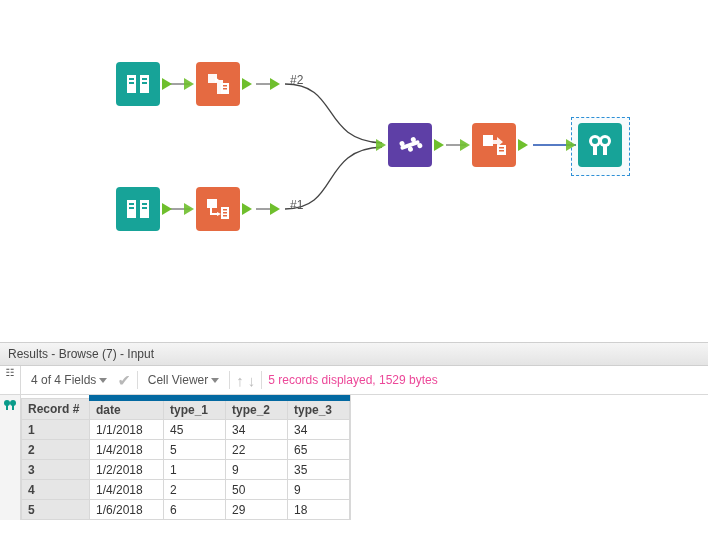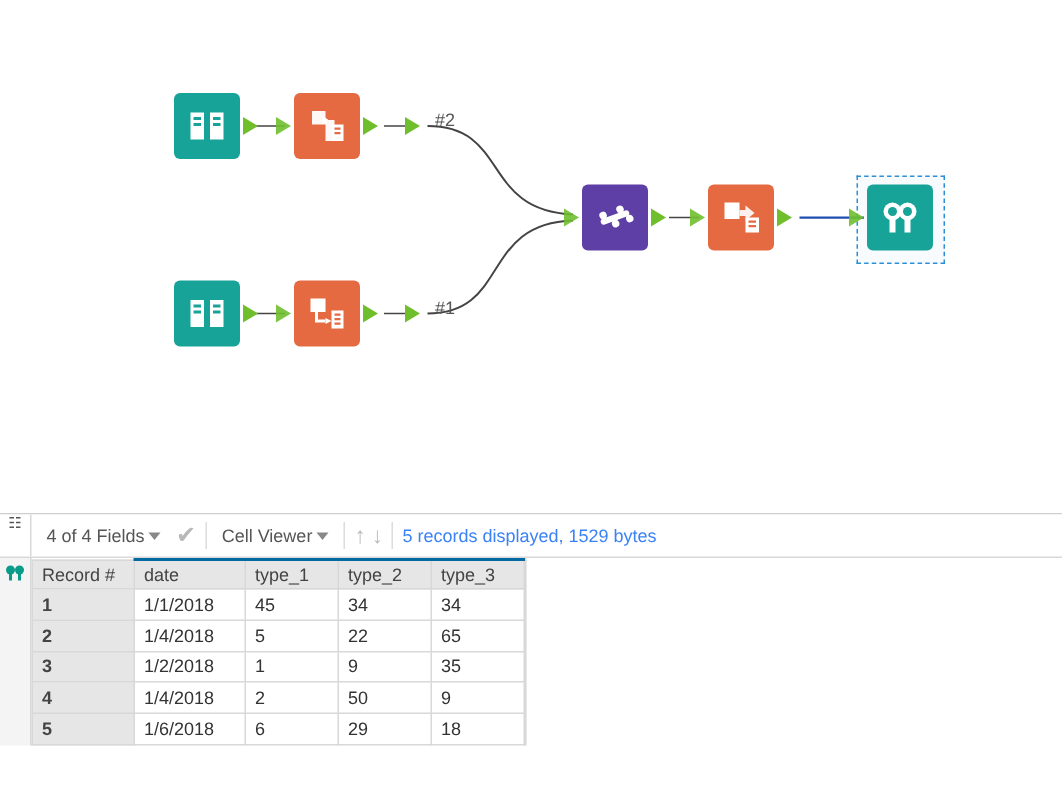--- a/index.html
+++ b/index.html
@@ -20,22 +20,22 @@
   .tb-btn{display:flex;align-items:center;gap:3px;color:#555;padding:0 4px;white-space:nowrap}
   .tb-btn .caret{width:0;height:0;border-left:4px solid transparent;border-right:4px solid transparent;border-top:5px solid #888}
   .check{color:#b8b8b8;font-size:16px}
   .sep{width:1px;height:18px;background:#dcdcdc}
   .arrows{display:flex;gap:4px;color:#bcbcbc;font-size:15px}
   .grid-wrap{display:flex;height:125px}
   .grid-side{width:20px;border-right:1px solid #d9d9d9;background:#f4f4f4;display:flex;align-items:flex-start;justify-content:center;padding-top:3px}
   .bino{color:#0a9b8a;font-size:13px}
   table.data{border-collapse:collapse;font-size:12px;table-layout:fixed}
   table.data th,table.data td{border:1px solid #d8d8d8;padding:2px 6px;text-align:left;height:18px;box-sizing:border-box;white-space:nowrap}
-  table.data th{background:#e6e6e6;font-weight:400;color:#444}
-  table.data th.hl{border-top:2px solid #0369a1}
+  table.data th{background:#e6e6e6;font-weight:700;color:#444}
+  table.data th.hl{border-top:6px solid #0369a1}
   td.rownum{background:#e6e6e6;font-weight:600;color:#444}
   .grid-rest{flex:1;background:#f4f4f4;border-left:1px solid #d8d8d8}
 </style>
 </head>
 <body>
 
 <div class="app">
 
   <div class="canvas">
 
@@ -136,20 +136,21 @@
           <circle cx="20" cy="11" r="6" fill="#fff"></circle>
           <circle cx="10" cy="11" r="3" fill="#17a398"></circle>
           <circle cx="20" cy="11" r="3" fill="#17a398"></circle>
           <rect x="8" y="16" width="4" height="9" fill="#fff"></rect>
           <rect x="18" y="16" width="4" height="9" fill="#fff"></rect>
         </svg>
     </div>
   </div>
 
   <div class="results">
+    <div class="results-title">Results - Browse (7) - Input</div>
 
     <div class="toolbar">
       <div class="tb-left">
         <span class="tb-dot">☷</span>
       </div>
       <div class="tb-btn">
         <span>4 of 4 Fields</span>
         <span class="caret"></span>
       </div>
       <span class="check">✔</span>
@@ -157,21 +158,21 @@
       <div class="tb-btn">
         <span>Cell Viewer</span>
         <span class="caret"></span>
       </div>
       <span class="sep"></span>
       <div class="arrows">
         <span>↑</span>
         <span>↓</span>
       </div>
       <span class="sep"></span>
-      <span style="color:#3b82f6">5 records displayed, 1529 bytes</span>
+      <span style="color:#ec4899">5 records displayed, 1529 bytes</span>
     </div>
 
     <div class="grid-wrap">
       <div class="grid-side">
         <span class="bino">
           <svg width="14" height="14" viewBox="0 0 14 14">
               <circle cx="4" cy="5" r="3" fill="#0a9b8a"></circle>
               <circle cx="10" cy="5" r="3" fill="#0a9b8a"></circle>
               <rect x="3" y="7" width="2" height="5" fill="#0a9b8a"></rect>
               <rect x="9" y="7" width="2" height="5" fill="#0a9b8a"></rect>

